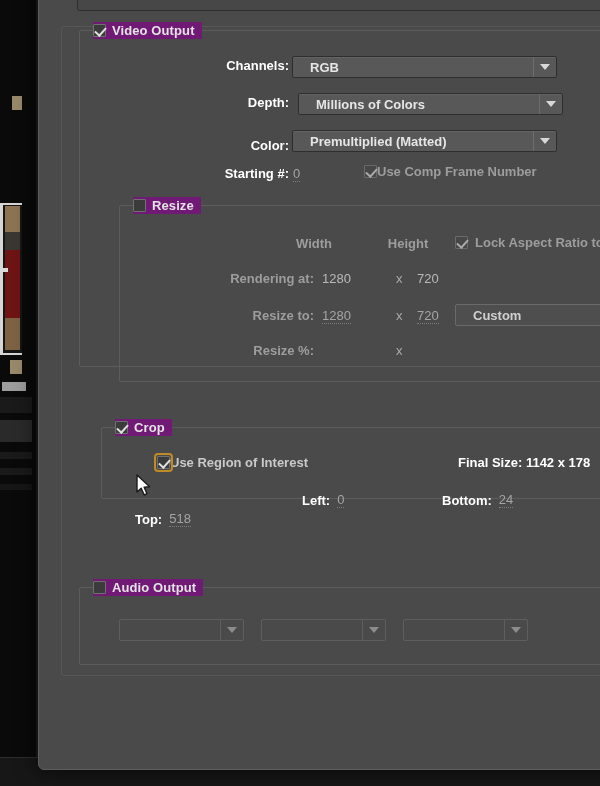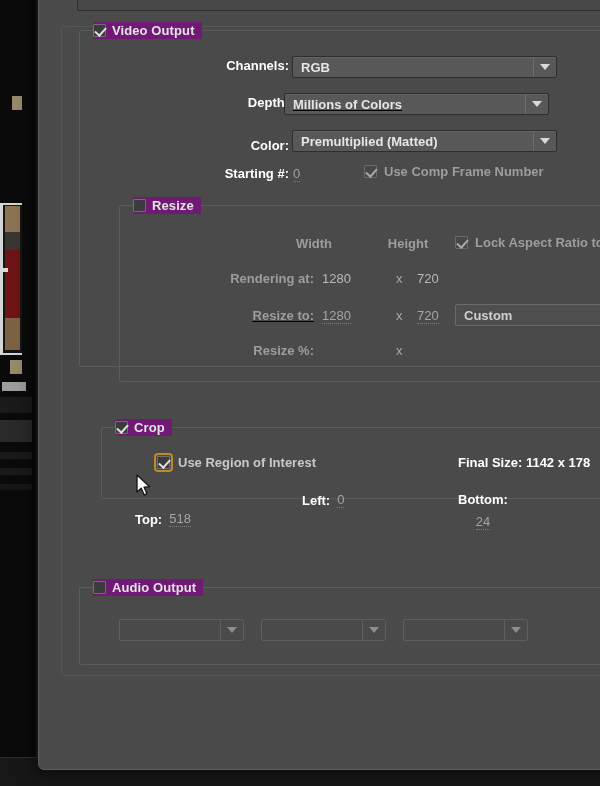--- a/index.html
+++ b/index.html
@@ -201,21 +201,21 @@
     background: #585858;
     border: 1px solid #2e2e2e;
     border-radius: 2px;
     box-sizing: border-box;
     display: flex;
     align-items: center;
     box-shadow: inset 0 1px 0 rgba(255,255,255,.07);
   }
   .dd-text {
     flex: 1;
-    padding-left: 8px;
+    padding-left: 17px;
     color: #e6e6e6;
     font-size: 13px;
     font-weight: bold;
     white-space: nowrap;
     overflow: hidden;
   }
   .dd-arrowbox {
     width: 22px;
     height: 100%;
     border-left: 1px solid #6d6d6d;
@@ -298,21 +298,21 @@
       <div class="dd" style="left:213px; top:34px; width:265px;">
         <span class="dd-text">RGB</span>
         <span class="dd-arrowbox">
           <span class="dd-arrow"></span>
         </span>
       </div>
 
       <div class="row" style="left:80px; top:73px; width:130px; justify-content:flex-end;">
         <span class="lbl-bold">Depth:</span>
       </div>
-      <div class="dd" style="left:205px; top:71px; width:265px;text-decoration:underline;">
+      <div class="dd" style="left:219px; top:71px; width:265px;">
         <span class="dd-text">Millions of Colors</span>
         <span class="dd-arrowbox">
           <span class="dd-arrow"></span>
         </span>
       </div>
 
       <div class="row" style="left:80px; top:116px; width:130px; justify-content:flex-end;">
         <span class="lbl-bold">Color:</span>
       </div>
       <div class="dd" style="left:213px; top:108px; width:265px;">
@@ -321,21 +321,21 @@
           <span class="dd-arrow"></span>
         </span>
       </div>
 
       <div class="row" style="left:75px; top:144px; width:135px; justify-content:flex-end;">
         <span class="lbl-bold">Starting #:</span>
       </div>
       <div class="row" style="left:214px; top:144px;">
         <span class="val-editable">0</span>
       </div>
-      <div class="row" style="left:285px; top:142px; gap:7px;text-align:right;">
+      <div class="row" style="left:285px; top:142px; text-align:right;">
         <span class="cb dim checked"></span>
         <span class="lbl-dim">Use Comp Frame Number</span>
       </div>
 
       <div class="group" style="left:40px; top:175px; width:540px; height:185px;">
         <div class="group-border"></div>
         <div class="group-header">
           <div class="cb"></div>
           <span class="group-title">Resize</span>
         </div>
@@ -357,21 +357,21 @@
         <div class="row" style="left:203px; top:74px;">
           <span class="val-static">1280</span>
         </div>
         <div class="row" style="left:277px; top:74px;">
           <span class="xsep">x</span>
         </div>
         <div class="row" style="left:298px; top:74px;">
           <span class="val-static">720</span>
         </div>
 
-        <div class="row" style="left:30px; top:111px; width:165px; justify-content:flex-end;text-decoration:underline;">
+        <div class="row" style="left:30px; top:111px; width:165px; justify-content:flex-end;">
           <span class="lbl-dim">Resize to:</span>
         </div>
         <div class="row" style="left:203px; top:111px;">
           <span class="val-editable">1280</span>
         </div>
         <div class="row" style="left:277px; top:111px;">
           <span class="xsep">x</span>
         </div>
         <div class="row" style="left:298px; top:111px;">
           <span class="val-editable">720</span>
@@ -390,37 +390,37 @@
       </div>
     </div>
 
     <div class="group" style="left:62px; top:478px; width:518px; height:80px;">
       <div class="group-border"></div>
       <div class="group-header">
         <div class="cb checked"></div>
         <span class="group-title">Crop</span>
       </div>
 
-      <div class="row" style="left:56px; top:36px; gap:8px;text-align:right;">
+      <div class="row" style="left:56px; top:36px; text-align:right;">
         <span class="cb checked focus-ring"></span>
         <span class="lbl-plain">Use Region of Interest</span>
       </div>
       <div class="row" style="left:357px; top:36px;text-align:center;">
         <span class="lbl-bold">Final Size: 1142 x 178</span>
       </div>
 
       <div class="row" style="left:34px; top:73px; gap:7px;margin-top:19px;">
         <span class="lbl-bold">Top:</span>
         <span class="val-editable">518</span>
       </div>
       <div class="row" style="left:201px; top:73px; gap:7px;">
         <span class="lbl-bold">Left:</span>
         <span class="val-editable">0</span>
       </div>
-      <div class="row" style="left:357px; top:73px; gap:7px;flex-direction:column;">
+      <div class="row" style="left:341px; top:73px; gap:7px;">
         <span class="lbl-bold">Bottom:</span>
         <span class="val-editable">24</span>
       </div>
     </div>
 
     <div class="group" style="left:40px; top:638px; width:540px; height:86px;">
       <div class="group-border"></div>
       <div class="group-header">
         <div class="cb"></div>
         <span class="group-title">Audio Output</span>

